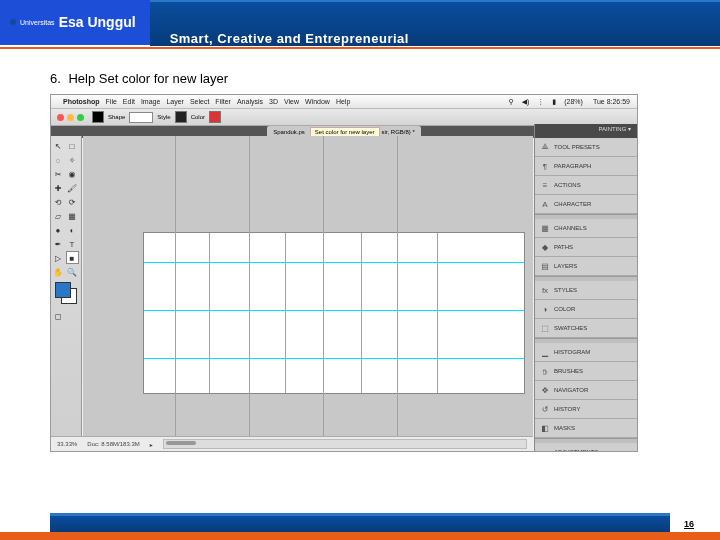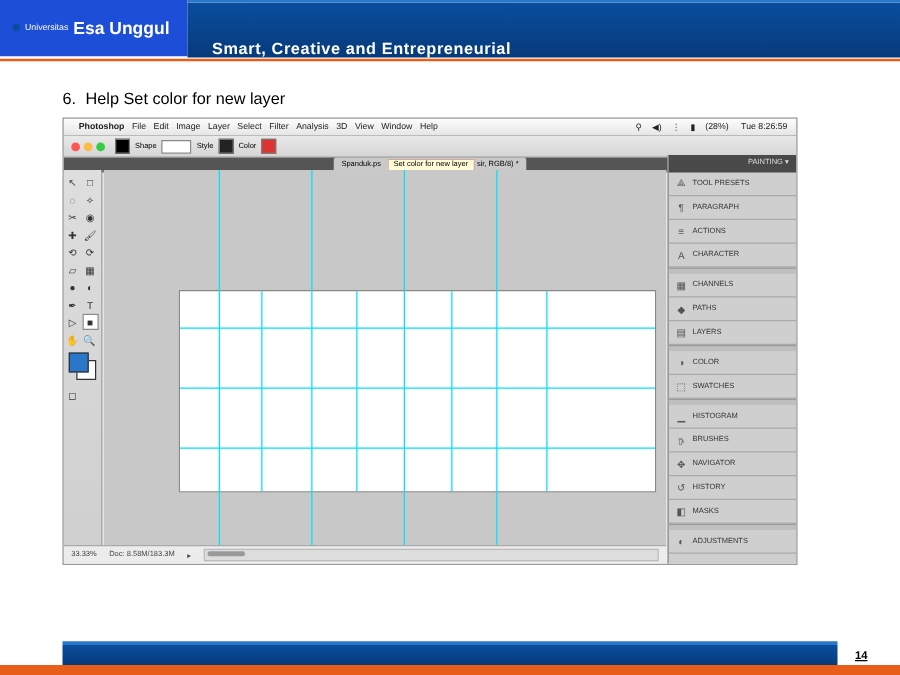--- a/index.html
+++ b/index.html
@@ -231,20 +231,24 @@
         <div class="rp-row">
           <span class="ic">◆</span>
           <span>PATHS</span>
         </div>
         <div class="rp-row">
           <span class="ic">▤</span>
           <span>LAYERS</span>
         </div>
         <div class="rp-sep"></div>
         <div class="rp-row">
+          <span class="ic">fx</span>
+          <span>STYLES</span>
+        </div>
+        <div class="rp-row">
           <span class="ic">◑</span>
           <span>COLOR</span>
         </div>
         <div class="rp-row">
           <span class="ic">⬚</span>
           <span>SWATCHES</span>
         </div>
         <div class="rp-sep"></div>
         <div class="rp-row">
           <span class="ic">▁</span>
@@ -280,16 +284,16 @@
     <span>▸</span>
     <div class="scroll">
         <div class="thumb"></div>
       </div>
   </div>
 
 </div>
 
 <div class="slide-footer">
   <div class="bluebar">
-    <span class="pgno">14</span>
+    <span class="pgno">16</span>
   </div>
   <div class="orangebar"></div>
 </div>
 
 </body></html>

